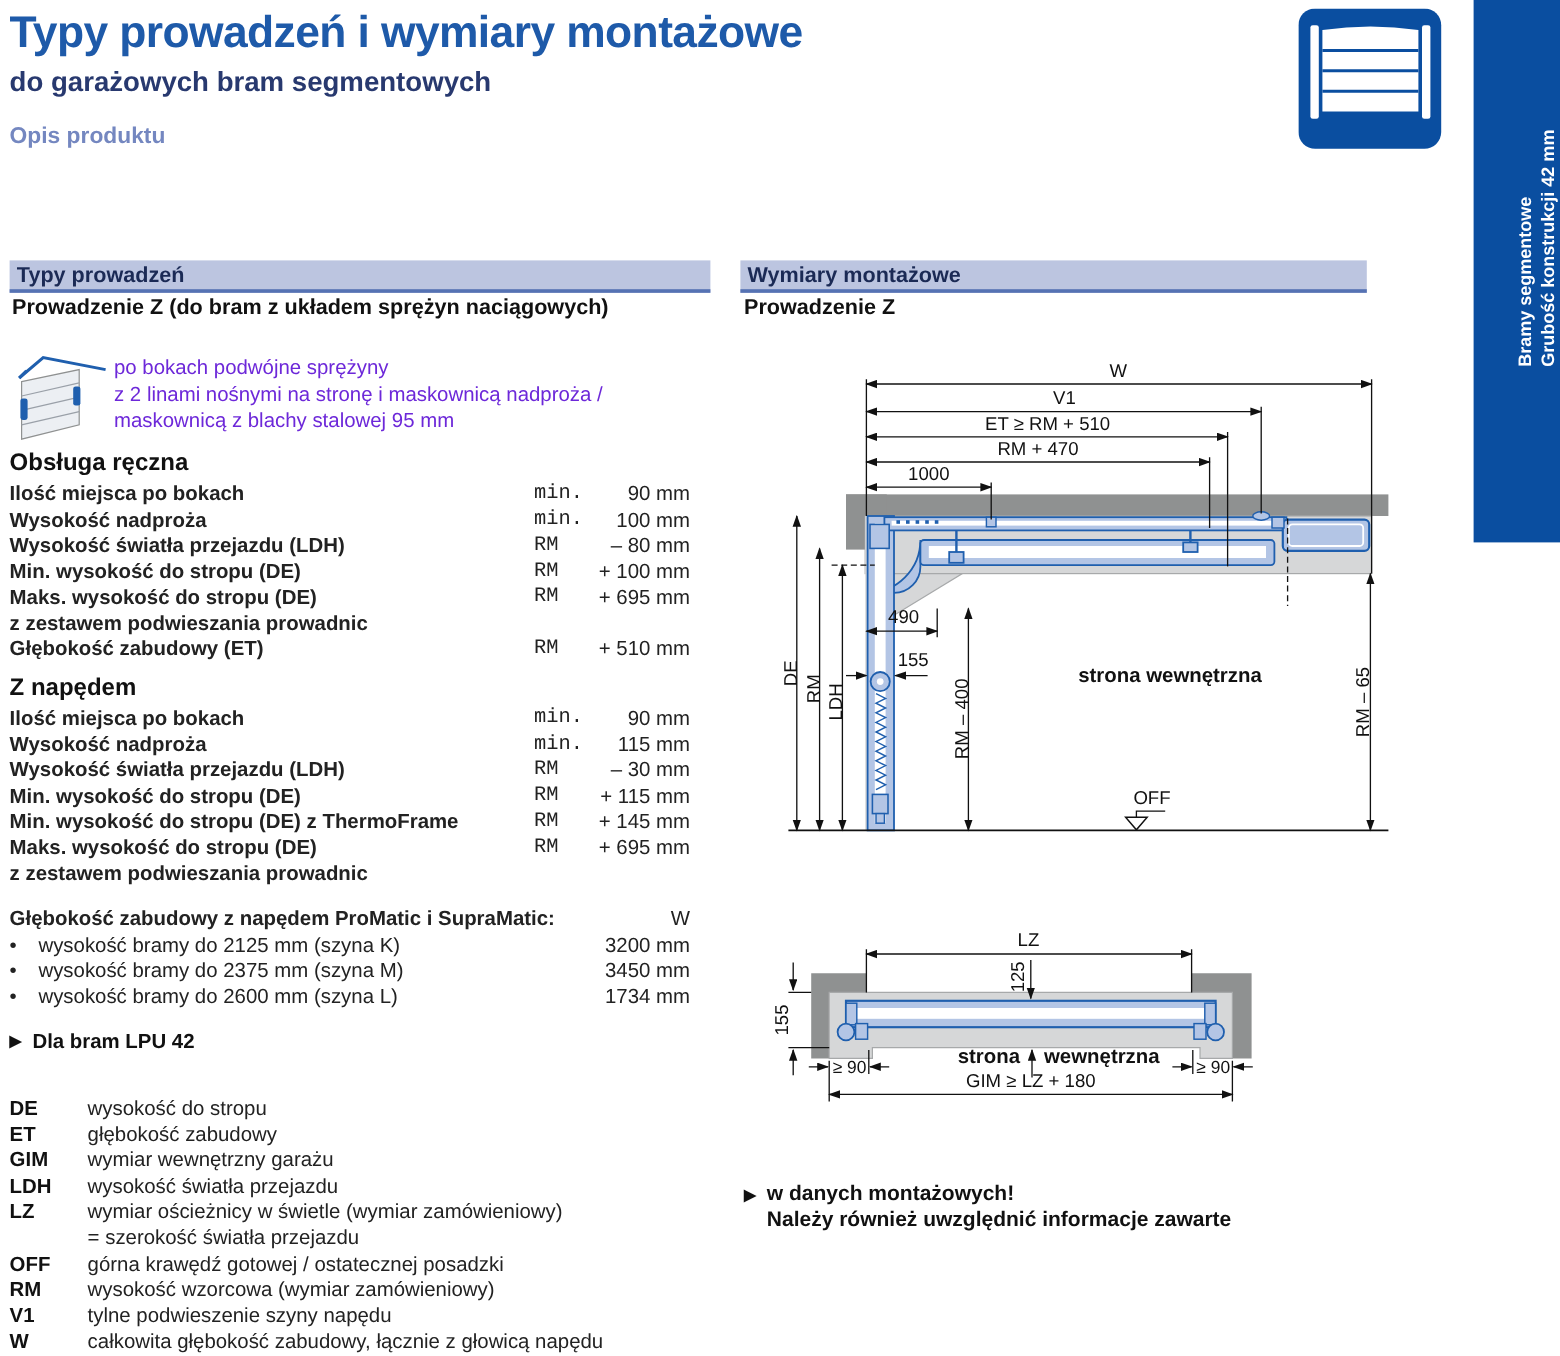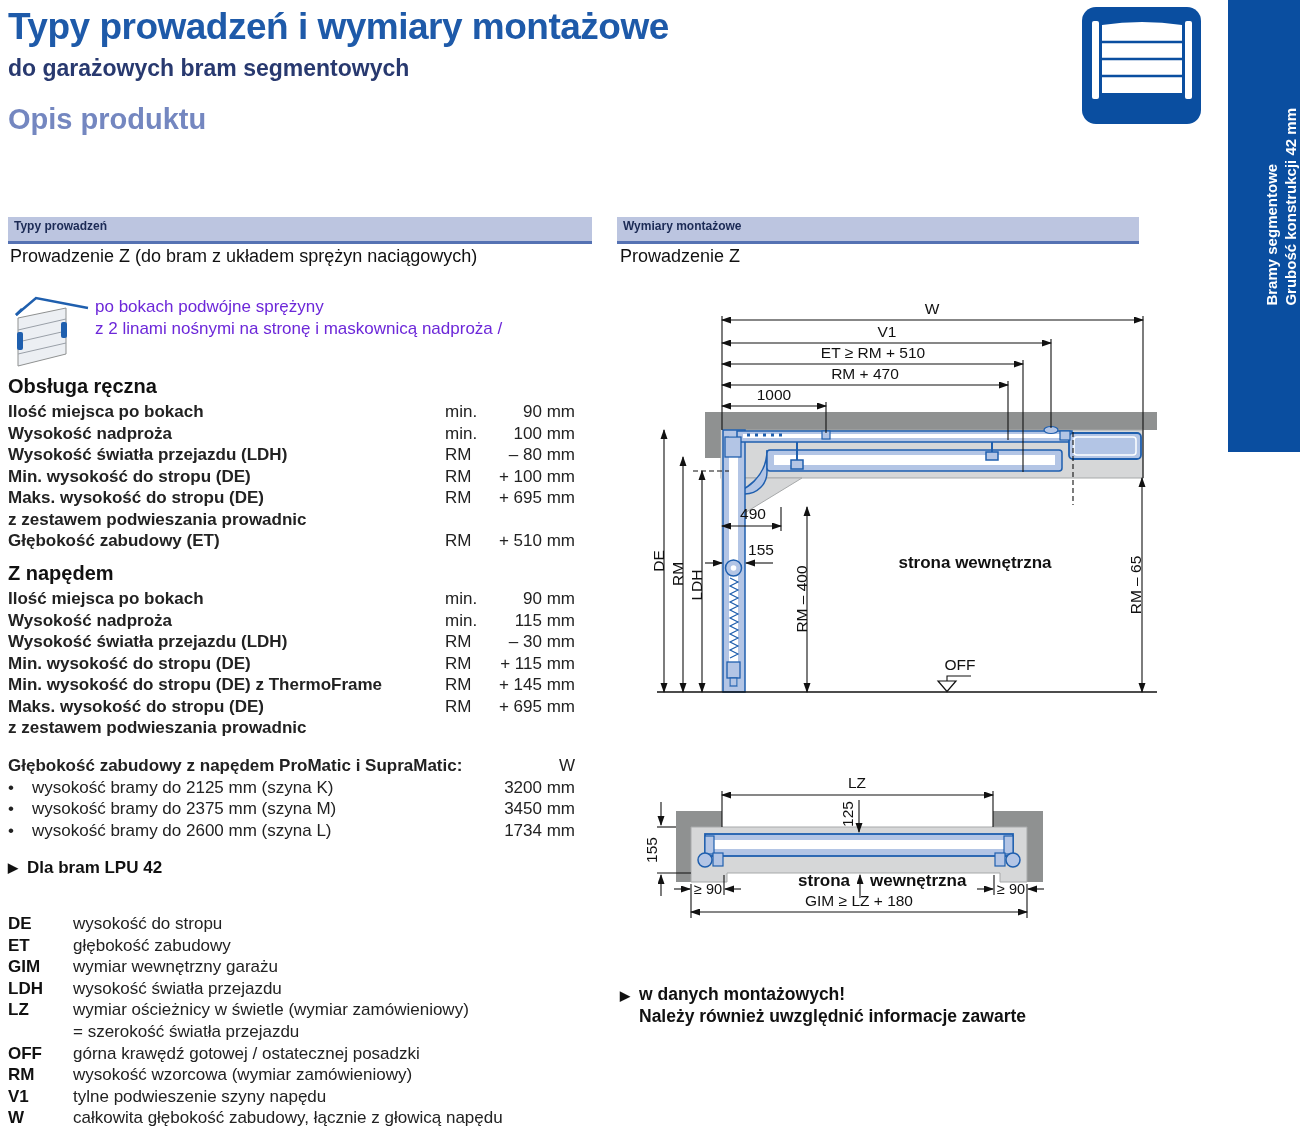--- a/index.html
+++ b/index.html
@@ -3,49 +3,49 @@
 <meta charset="utf-8">
 <style>
   * { margin:0; padding:0; box-sizing:border-box; }
   html,body { background:#ffffff; }
   body { font-family:"Liberation Sans", sans-serif; color:#1a1a1a; }
   .page { position:relative; width:1300px; height:1130px; background:#fff; overflow:hidden; }
 
   
   .h1 { position:absolute; left:8px; top:6px; font-size:37px; font-weight:bold; color:#1e5aa9; letter-spacing:-0.5px; }
   .h2 { position:absolute; left:8px; top:55px; font-size:23px; font-weight:bold; color:#28396f; }
-  .h3 { position:absolute; left:8px; top:103px; font-size:29px; font-weight:bold; color:#7487c0; }
+  .h3 { position:absolute; left:8px; top:103px; font-size:19px; font-weight:bold; color:#7487c0; }
 
   
   .door-icon { position:absolute; left:1082px; top:7px; }
 
   
   .side-tab { position:absolute; left:1228px; top:0; width:72px; height:452px; background:#0a4ea0;
               display:flex; align-items:center; justify-content:flex-end; padding-bottom:38px; }
   .side-tab-text { writing-mode:vertical-rl; transform:rotate(180deg); color:#fff; font-weight:bold;
                    font-size:15px; line-height:19px; text-align:left; white-space:nowrap; }
 
   
   .bar { position:absolute; top:217px; height:27px; background:#bcc5e0; border-bottom:3px solid #5572b3;
-         font-size:12px; font-weight:bold; color:#1b2a55; padding:2px 0 0 6px; }
+         font-size:18px; font-weight:bold; color:#1b2a55; padding:2px 0 0 6px; }
   .bar-left { left:8px; width:584px; }
   .bar-right { left:617px; width:522px; }
 
-  .subhead { position:absolute; font-size:18px; font-weight:normal; color:#111; }
+  .subhead { position:absolute; font-size:18px; font-weight:bold; color:#111; }
 
   
   .intro-icon { position:absolute; left:8px; top:292px; }
   .intro-text { position:absolute; left:95px; top:296px; font-size:17px; line-height:22px; color:#6d28d9; }
 
   
   .block { position:absolute; left:8px; width:567px; font-size:17px; color:#222; }
   .bhead { font-weight:bold; font-size:20px; color:#111; }
   .trow { display:flex; line-height:21.5px; }
   .tl { flex:1;font-weight:bold; }
-  .tm { width:46px; }
+  .tm { width:46px;font-family:Liberation Mono, monospace; }
   .tv { width:84px; text-align:right; }
   .brow { display:flex; line-height:21.5px; }
   .bb { width:24px; }
   .bl { flex:1; }
   .lpu { position:absolute; left:8px; top:858px; font-size:17px; font-weight:bold; color:#111; }
   .tri { font-size:13px; margin-right:9px; position:relative; top:-1px; }
 
   
   .legend { position:absolute; left:8px; top:913px; width:580px; font-size:17px; color:#222; }
   .lrow { display:flex; line-height:21.6px; }
@@ -107,20 +107,21 @@
       <line x1="10" y1="38" x2="58" y2="27" stroke="#9aa0a8" stroke-width="1"></line>
       <line x1="10" y1="50" x2="58" y2="39" stroke="#9aa0a8" stroke-width="1"></line>
       <line x1="10" y1="62" x2="58" y2="51" stroke="#9aa0a8" stroke-width="1"></line>
       <rect x="9" y="40" width="6" height="18" rx="2" fill="#1f5fae"></rect>
       <rect x="53" y="30" width="6" height="16" rx="2" fill="#1f5fae"></rect>
     </svg>
   </div>
   <div class="intro-text">
     <div>po bokach podwójne sprężyny</div>
     <div>z 2 linami nośnymi na stronę i maskownicą nadproża /</div>
+    <div>maskownicą z blachy stalowej 95 mm</div>
   </div>
 
   <div class="block" style="top:375px;">
     <div class="bhead">Obsługa ręczna</div>
     <div style="height:3px"></div>
     <div class="trow">
         <span class="tl">Ilość miejsca po bokach</span>
         <span class="tm">min.</span>
         <span class="tv">90 mm</span>
       </div>

